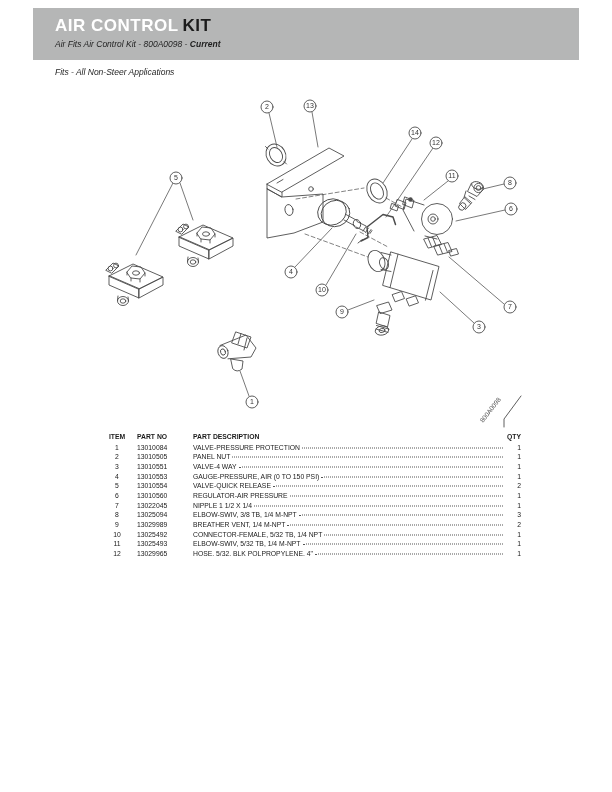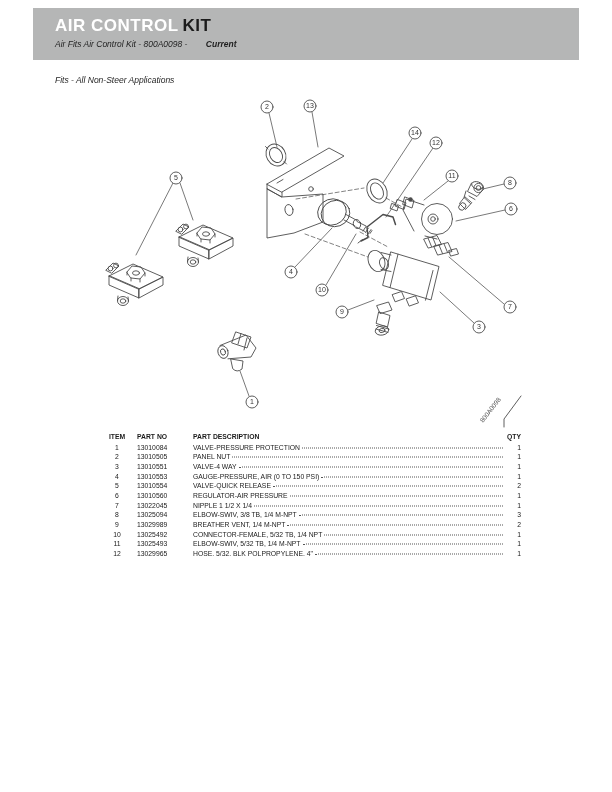--- a/index.html
+++ b/index.html
@@ -6,22 +6,22 @@
   .page {
     position:relative; width:612px; height:556px; background:#ffffff;
     font-family:"Liberation Sans", sans-serif; overflow:hidden;
   }
   
   .band { position:absolute; left:33px; top:8px; width:546px; height:52px; background:#b5b6b6; }
   .band .title { position:absolute; left:22px; top:8px; font-size:17px; font-weight:bold; letter-spacing:.5px; white-space:nowrap; }
   .title .t1 { color:#ffffff; }
   .title .t2 { color:#1b1b1b; margin-left:4px; }
   .band .subtitle { position:absolute; left:22px; top:31px; font-size:8.5px; font-style:italic; color:#1f1f1f; white-space:nowrap; }
-  .subtitle .sub-bold { font-weight:bold;margin-left:16px; }
-  .fits { position:absolute; left:55px; top:75px; font-size:8.5px; font-style:italic; color:#1f1f1f; }
+  .subtitle .sub-bold { font-weight:bold; }
+  .fits { position:absolute; left:55px; top:67px; font-size:8.5px; font-style:italic; color:#1f1f1f; }
 
   
   svg.diagram { position:absolute; left:57px; top:88px; }
   svg.diagram path, svg.diagram ellipse, svg.diagram circle,
   svg.diagram line, svg.diagram polyline {
     stroke:#4c4c4c; fill:none; stroke-width:0.9; stroke-linejoin:round; stroke-linecap:round;
   }
   svg.diagram .dash { stroke-dasharray:4 2.6; stroke-width:0.7; }
   svg.diagram .hose { stroke-width:1.5; }
   svg.diagram .leaderline { stroke-width:0.75; }

